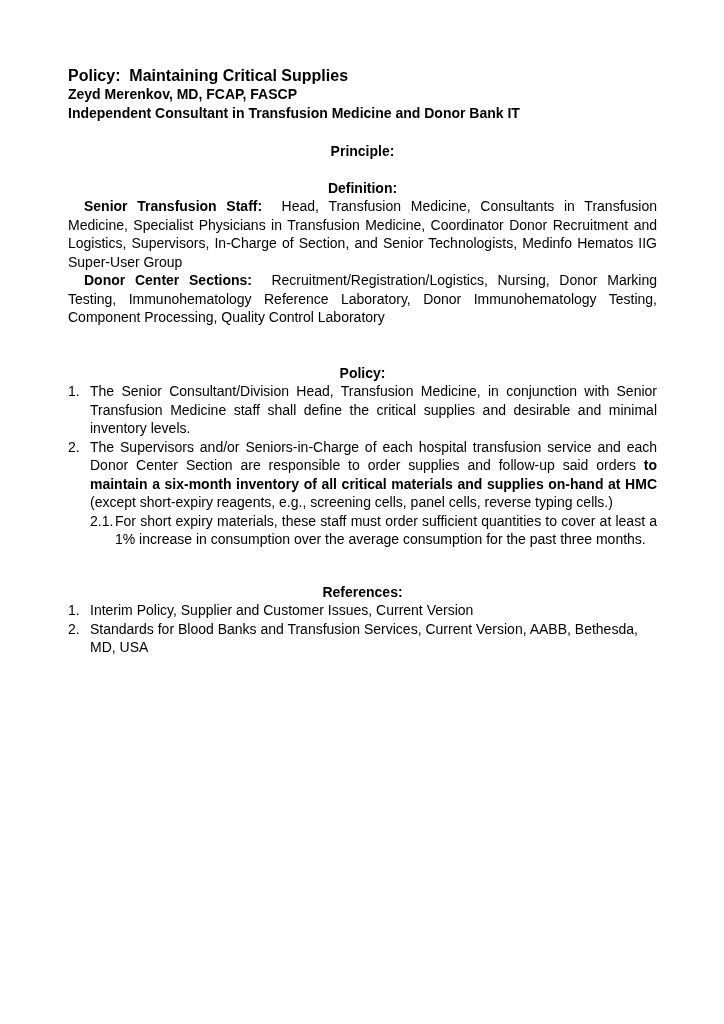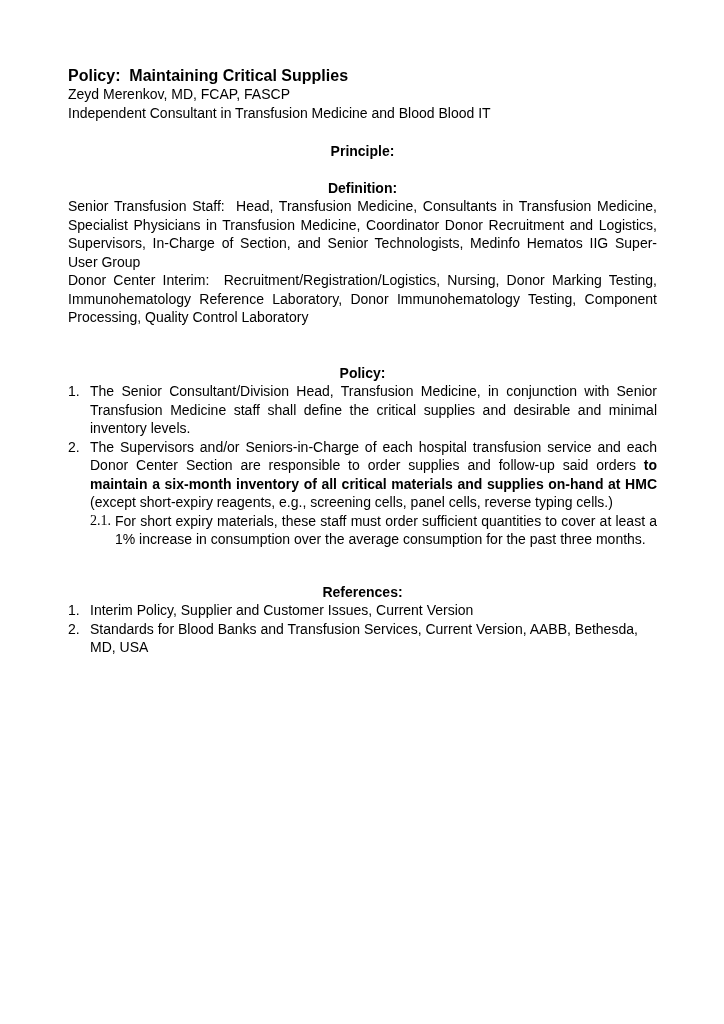--- a/index.html
+++ b/index.html
@@ -21,55 +21,55 @@
     border-radius: 11px;
   }
   .doc-title {
     font-size: 16px;
     font-weight: bold;
     line-height: 19px;
     white-space: pre-wrap;
   }
   .doc-sub {
     font-size: 14px;
-    font-weight: normal;
+    font-weight: bold;
     line-height: 19px;
   }
   .section-heading { font-weight: bold; text-align: center; }
   .just { text-align: justify; }
-  .lead-term { font-weight: normal; }
+  .lead-term { font-weight: bold; margin-left: 16px; }
   .sec-principle   { margin-top: 19px; }
   .sec-definition  { margin-top: 18px; }
   .sec-policy      { margin-top: 37px; }
   .sec-references  { margin-top: 34px; }
   .li { display: flex; align-items: flex-start; }
   .li .num  { flex: 0 0 22px; }
   .li .txt  { flex: 1 1 auto; min-width: 0; }
-  .li-sub .num2 { flex: 0 0 25px; font-family: Liberation Serif, serif; }
+  .li-sub .num2 { flex: 0 0 25px; }
   .bold-run { font-weight: bold; }
 </style>
 </head>
 <body>
 
 <div class="page">
 
   <header>
     <h1 class="doc-title">Policy: &nbsp;Maintaining Critical Supplies</h1>
     <div class="doc-sub">Zeyd Merenkov, MD, FCAP, FASCP</div>
-    <div class="doc-sub">Independent Consultant in Transfusion Medicine and Blood Blood IT</div>
+    <div class="doc-sub">Independent Consultant in Transfusion Medicine and Donor Bank IT</div>
   </header>
 
   <section class="sec-principle">
     <div class="section-heading">Principle:</div>
   </section>
 
   <section class="sec-definition">
     <div class="section-heading">Definition:</div>
     <p class="just"><span class="lead-term">Senior Transfusion Staff:</span><span>&nbsp; Head, Transfusion Medicine, Consultants in Transfusion Medicine, Specialist Physicians in Transfusion Medicine, Coordinator Donor Recruitment and Logistics, Supervisors, In-Charge of Section, and Senior Technologists, Medinfo Hematos IIG Super-User Group</span></p>
-    <p class="just"><span class="lead-term">Donor Center Interim:</span><span>&nbsp; Recruitment/Registration/Logistics, Nursing, Donor Marking Testing, Immunohematology Reference Laboratory, Donor Immunohematology Testing, Component Processing, Quality Control Laboratory</span></p>
+    <p class="just"><span class="lead-term">Donor Center Sections:</span><span>&nbsp; Recruitment/Registration/Logistics, Nursing, Donor Marking Testing, Immunohematology Reference Laboratory, Donor Immunohematology Testing, Component Processing, Quality Control Laboratory</span></p>
   </section>
 
   <section class="sec-policy">
     <div class="section-heading">Policy:</div>
 
     <div class="li">
       <span class="num">1.</span>
       <div class="txt just"><span>The Senior Consultant/Division Head, Transfusion Medicine, in conjunction with Senior Transfusion Medicine staff shall define the critical supplies and desirable and minimal inventory levels.</span><span class="bold-run"></span><span></span></div>
     </div>
 

